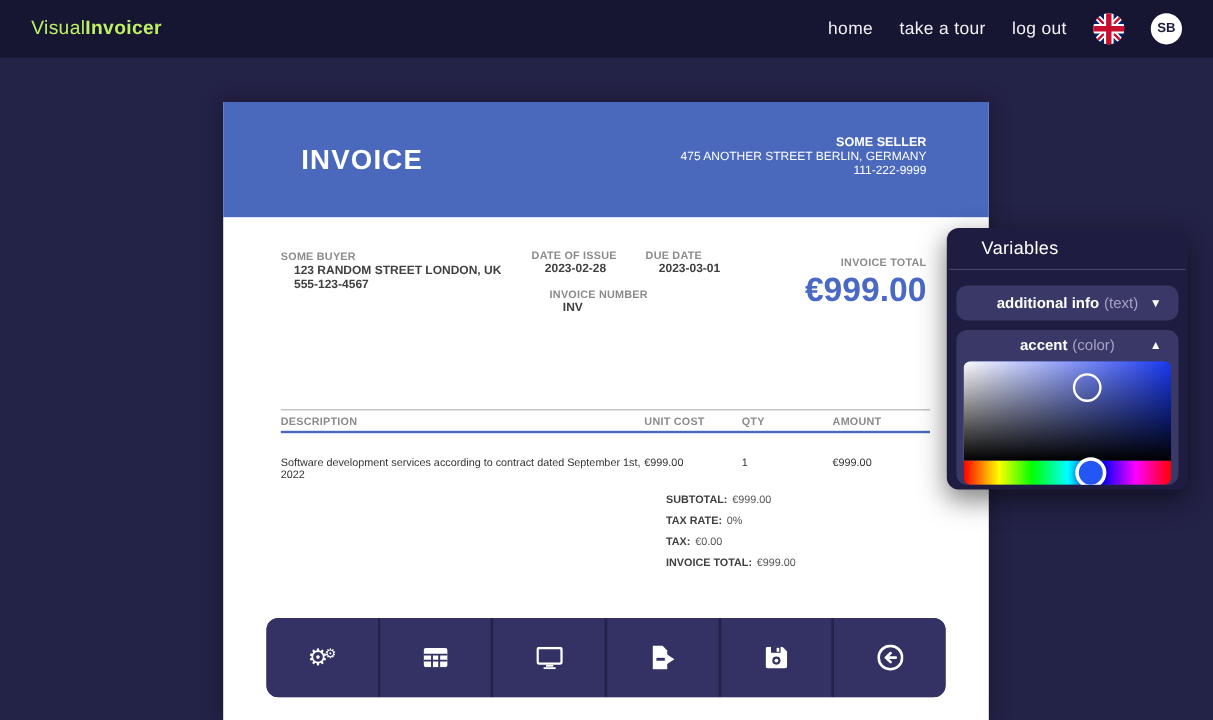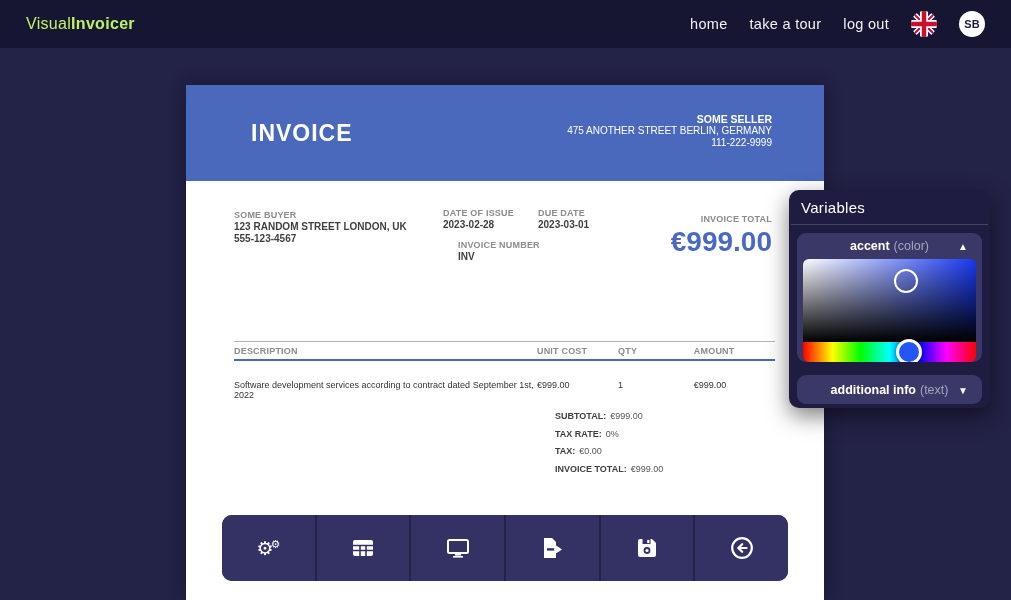--- a/index.html
+++ b/index.html
@@ -35,21 +35,21 @@
     display:flex; align-items:center;
   }
   .inv-title { font-size:23px; font-weight:bold; letter-spacing:1px; margin-left:65px; }
   .seller {
     position:absolute; right:52px; top:28px; text-align:right;
     font-size:10px; line-height:12px;
   }
   .seller .s-name { font-weight:bold; font-size:10.5px; }
 
   .label { color:#8b8b8b; font-size:9px; font-weight:bold; letter-spacing:.2px; }
-  .value { color:#3f3f3f; font-size:10px; font-weight:bold; }
+  .value { color:#3f3f3f; font-size:10px; font-weight:bold;margin-left:11px; }
 
   .info-row { position:absolute; left:0; top:122px; width:100%; }
   .buyer { position:absolute; left:48px; top:0; line-height:12px; }
   .buyer .value { display:block; }
   .meta-issue { position:absolute; left:257px; top:0; line-height:12px; }
   .meta-due   { position:absolute; left:352px; top:0; line-height:12px; }
   .meta-num   { position:absolute; left:272px; top:32px; line-height:12px; }
   .grand-total { position:absolute; right:52px; top:7px; text-align:right; }
   .grand-total .gt-value { color:#4a69c4; font-size:28px; font-weight:bold; margin-top:2px; }
 
@@ -78,21 +78,21 @@
   .gear-wrap { color:#fff; font-family:"DejaVu Sans", sans-serif; line-height:1; }
   .gear-big { font-size:19px; }
   .gear-small { font-size:11px; vertical-align:top; margin-left:-3px; }
 
   
   .var-panel {
     position:absolute; left:789px; top:190px; width:201px; height:218px;
     background:#1e1d41; border-radius:10px; box-shadow:0 8px 22px rgba(0,0,0,.5);
     color:#fff;
   }
-  .var-title { font-size:15px; padding:9px 14px 8px 12px; letter-spacing:.3px; }
+  .var-title { font-size:15px; padding:9px 14px 8px 29px; letter-spacing:.3px; }
   .var-divider { height:1px; background:rgba(255,255,255,.18); margin:0 2px; }
   .var-section {
     position:relative; margin:8px 8px 0 8px; background:#3a3866; border-radius:9px;
   }
   .sec-header {
     position:relative; height:26px; display:flex; align-items:center; justify-content:center;
     cursor:pointer; font-size:12.5px;
   }
   .sec-name { font-weight:bold; }
   .sec-type { color:#a5a3c6; margin-left:4px; }
@@ -253,37 +253,37 @@
           <path d="M15.5 11 H8 M11.2 7.2 L7.2 11 L11.2 14.8" fill="none" stroke="#ffffff" stroke-width="2.2" stroke-linecap="round" stroke-linejoin="round"></path>
         </svg>
       </div>
     </div>
   </div>
 
   <div class="var-panel">
     <div class="var-title">Variables</div>
     <div class="var-divider"></div>
 
+    <div class="var-section sec-collapsed">
+      <div class="sec-header">
+        <span class="sec-name">additional info</span>
+        <span class="sec-type">(text)</span>
+        <span class="sec-toggle">▼</span>
+      </div>
+    </div>
+
     <div class="var-section">
       <div class="sec-header">
         <span class="sec-name">accent</span>
         <span class="sec-type">(color)</span>
         <span class="sec-toggle">▲</span>
       </div>
       <div class="picker">
         <div class="sat-area">
           <div class="sat-cursor"></div>
         </div>
         <div class="hue-bar"></div>
         <div class="hue-cursor"></div>
       </div>
     </div>
-
-    <div class="var-section sec-collapsed">
-      <div class="sec-header">
-        <span class="sec-name">additional info</span>
-        <span class="sec-type">(text)</span>
-        <span class="sec-toggle">▼</span>
-      </div>
-    </div>
   </div>
 
 </div>
 
 </body></html>

